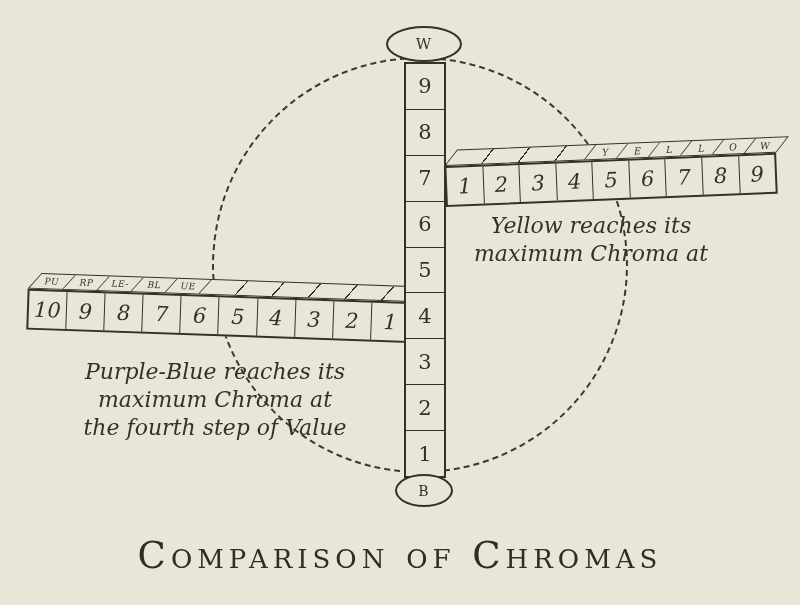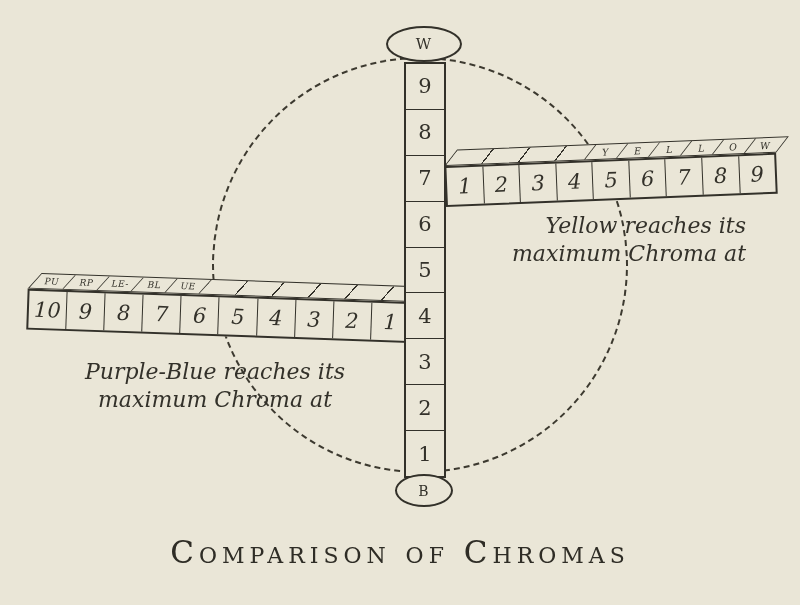--- a/index.html
+++ b/index.html
@@ -72,28 +72,28 @@
     display:block; transform:skewX(40deg);
     font-size:9.5px; font-style:italic; letter-spacing:0.5px; white-space:nowrap;
   }
   .pb-arm .lbox span { font-size:9px; }
 
   
   .note {
     position:absolute; z-index:5; text-align:center;
     font-style:italic; font-size:22px; line-height:1.28; color:#33312a;
   }
-  .note.yellow { left:436px; top:212px; width:310px;text-align:right; }
+  .note.yellow { left:436px; top:212px; width:310px; }
   .note.pb     { left:50px;  top:358px; width:330px; }
 
   
   .caption {
     position:absolute; left:0; top:534px; width:800px; z-index:5;
     text-align:center; font-variant:small-caps;
-    font-size:31px; letter-spacing:5px; color:#2f2d26;
+    font-size:37px; letter-spacing:5px; color:#2f2d26;
   }
 </style>
 </head>
 <body>
 
 <div class="page">
 
   <div class="circle"></div>
 
   <div class="col">
@@ -180,17 +180,18 @@
   </div>
 
   <div class="note yellow">
     <div>Yellow reaches its</div>
     <div>maximum Chroma at</div>
   </div>
 
   <div class="note pb">
     <div>Purple-Blue reaches its</div>
     <div>maximum Chroma at</div>
+    <div>the fourth step of Value</div>
   </div>
 
   <div class="caption">Comparison of Chromas</div>
 
 </div>
 
 </body></html>

